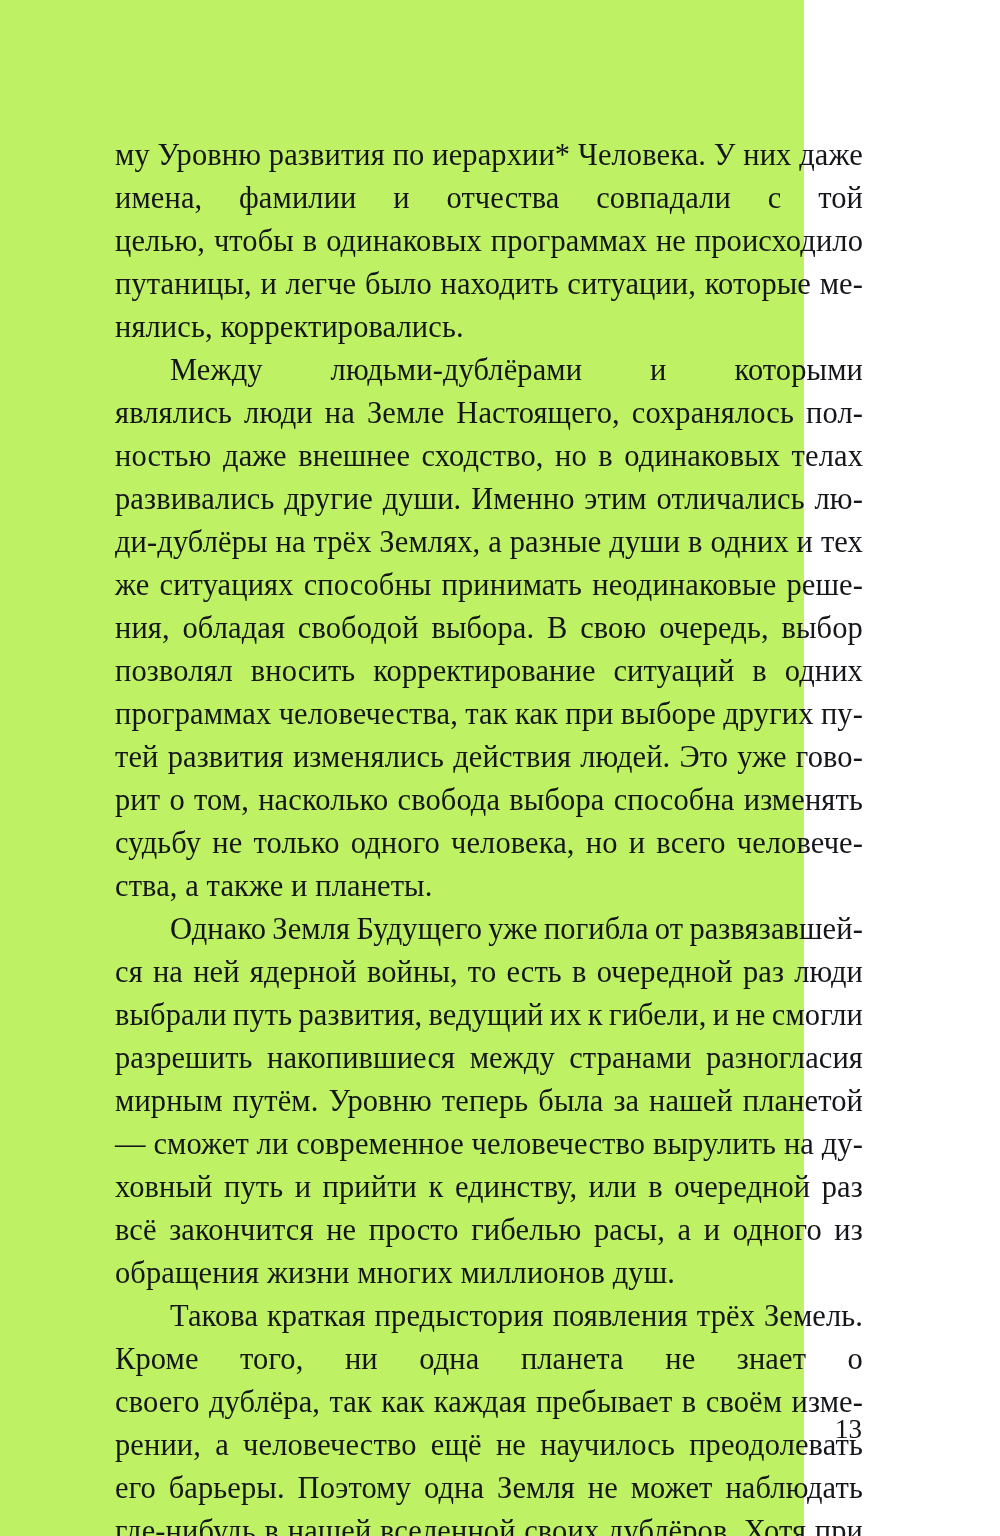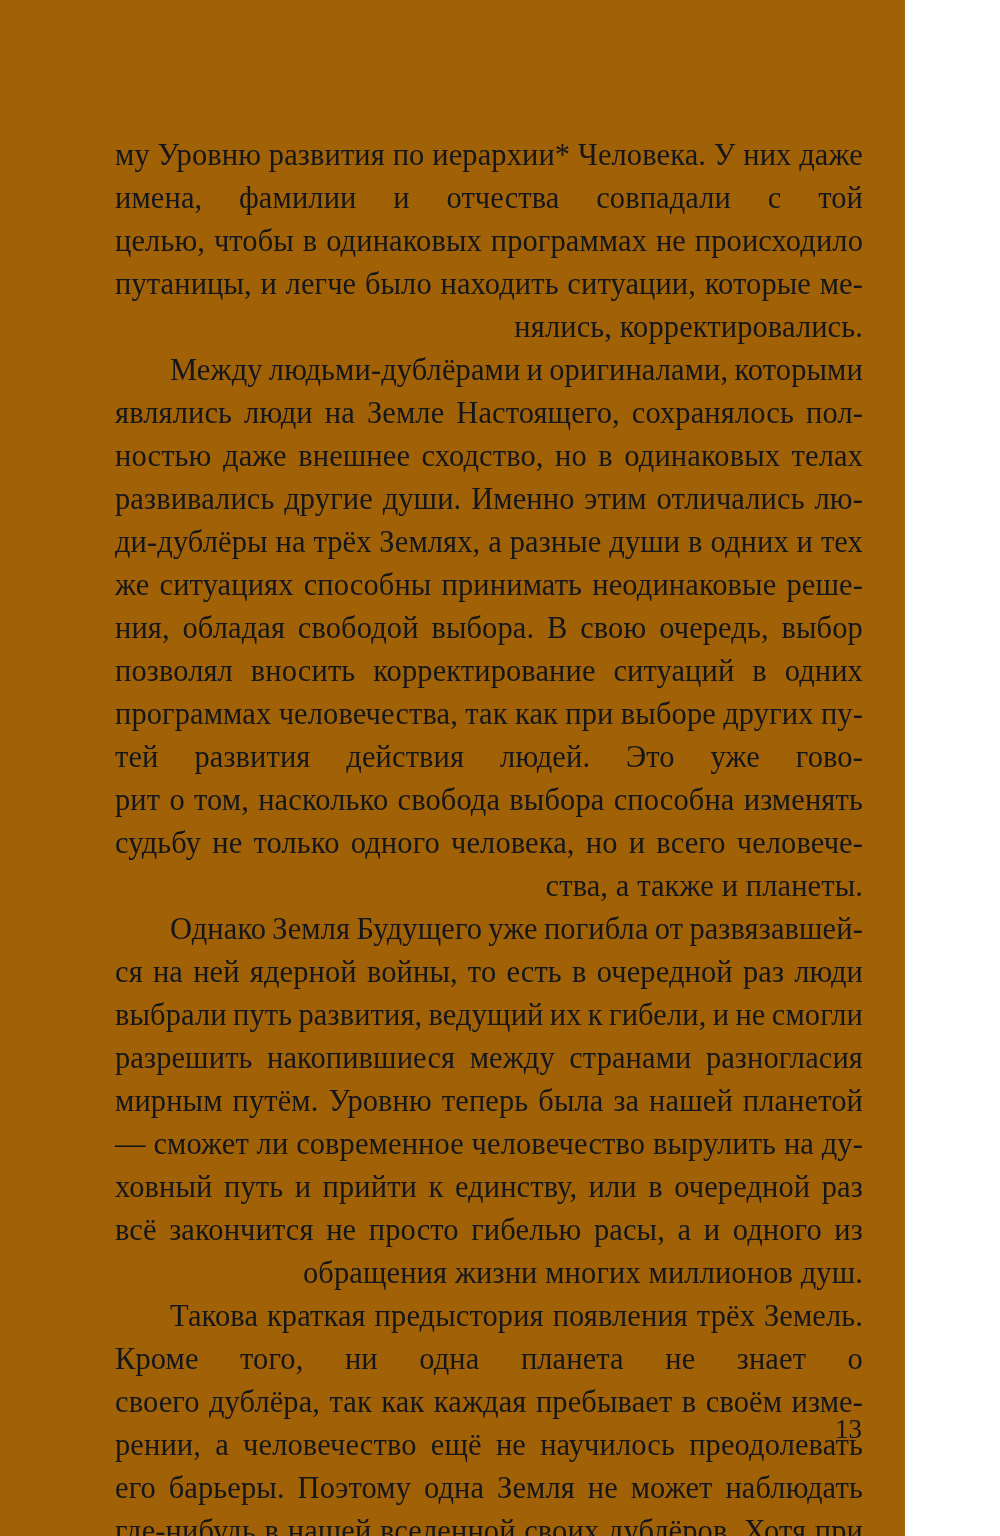--- a/index.html
+++ b/index.html
@@ -11,23 +11,23 @@
     width: 1000px;
     height: 1536px;
     background: #ffffff;
     font-family: "Liberation Serif", "DejaVu Serif", serif;
     color: #15161a;
     overflow: hidden;
   }
 
   .page {
     position: relative;
-    width: 905px;
+    width: 804px;
     height: 1536px;
-    background: #a16207;
+    background: #bef264;
   }
 
   .text-column {
     position: absolute;
     left: 115px;
     top: 134px;
     width: 748px;
   }
 
   .paragraph {
@@ -46,21 +46,21 @@
     white-space: pre;
   }
 
   
   .line.justify {
     justify-content: space-between;
   }
 
   
   .line.flush {
-    justify-content: flex-end;
+    justify-content: flex-start;
   }
 
   .line .word {
     white-space: pre;
   }
 
   
   .line.indent {
     text-indent: 0;
     padding-left: 55px;
@@ -85,30 +85,30 @@
 
   <div class="text-column">
       <div class="paragraph">
         <div class="line justify"><span class="word">му</span><span class="word">Уровню</span><span class="word">развития</span><span class="word">по</span><span class="word">иерархии*</span><span class="word">Человека.</span><span class="word">У</span><span class="word">них</span><span class="word">даже</span></div>
         <div class="line justify"><span class="word">имена,</span><span class="word">фамилии</span><span class="word">и</span><span class="word">отчества</span><span class="word">совпадали</span><span class="word">с</span><span class="word">той</span></div>
         <div class="line justify"><span class="word">целью,</span><span class="word">чтобы</span><span class="word">в</span><span class="word">одинаковых</span><span class="word">программах</span><span class="word">не</span><span class="word">происходило</span></div>
         <div class="line justify"><span class="word">путаницы,</span><span class="word">и</span><span class="word">легче</span><span class="word">было</span><span class="word">находить</span><span class="word">ситуации,</span><span class="word">которые</span><span class="word">ме-</span></div>
         <div class="line flush"><span class="word">нялись, корректировались.</span></div>
       </div>
       <div class="paragraph">
-        <div class="line justify indent"><span class="word">Между</span><span class="word">людьми-дублёрами</span><span class="word">и</span><span class="word">оригиналами,</span><span class="word">которыми</span></div>
+        <div class="line justify indent"><span class="word">Между</span><span class="word">людьми-дублёрами</span><span class="word">и</span><span class="word">которыми</span></div>
         <div class="line justify"><span class="word">являлись</span><span class="word">люди</span><span class="word">на</span><span class="word">Земле</span><span class="word">Настоящего,</span><span class="word">сохранялось</span><span class="word">пол-</span></div>
         <div class="line justify"><span class="word">ностью</span><span class="word">даже</span><span class="word">внешнее</span><span class="word">сходство,</span><span class="word">но</span><span class="word">в</span><span class="word">одинаковых</span><span class="word">телах</span></div>
         <div class="line justify"><span class="word">развивались</span><span class="word">другие</span><span class="word">души.</span><span class="word">Именно</span><span class="word">этим</span><span class="word">отличались</span><span class="word">лю-</span></div>
         <div class="line justify"><span class="word">ди-дублёры</span><span class="word">на</span><span class="word">трёх</span><span class="word">Землях,</span><span class="word">а</span><span class="word">разные</span><span class="word">души</span><span class="word">в</span><span class="word">одних</span><span class="word">и</span><span class="word">тех</span></div>
         <div class="line justify"><span class="word">же</span><span class="word">ситуациях</span><span class="word">способны</span><span class="word">принимать</span><span class="word">неодинаковые</span><span class="word">реше-</span></div>
         <div class="line justify"><span class="word">ния,</span><span class="word">обладая</span><span class="word">свободой</span><span class="word">выбора.</span><span class="word">В</span><span class="word">свою</span><span class="word">очередь,</span><span class="word">выбор</span></div>
         <div class="line justify"><span class="word">позволял</span><span class="word">вносить</span><span class="word">корректирование</span><span class="word">ситуаций</span><span class="word">в</span><span class="word">одних</span></div>
         <div class="line justify"><span class="word">программах</span><span class="word">человечества,</span><span class="word">так</span><span class="word">как</span><span class="word">при</span><span class="word">выборе</span><span class="word">других</span><span class="word">пу-</span></div>
-        <div class="line justify"><span class="word">тей</span><span class="word">развития</span><span class="word">действия</span><span class="word">людей.</span><span class="word">Это</span><span class="word">уже</span><span class="word">гово-</span></div>
+        <div class="line justify"><span class="word">тей</span><span class="word">развития</span><span class="word">изменялись</span><span class="word">действия</span><span class="word">людей.</span><span class="word">Это</span><span class="word">уже</span><span class="word">гово-</span></div>
         <div class="line justify"><span class="word">рит</span><span class="word">о</span><span class="word">том,</span><span class="word">насколько</span><span class="word">свобода</span><span class="word">выбора</span><span class="word">способна</span><span class="word">изменять</span></div>
         <div class="line justify"><span class="word">судьбу</span><span class="word">не</span><span class="word">только</span><span class="word">одного</span><span class="word">человека,</span><span class="word">но</span><span class="word">и</span><span class="word">всего</span><span class="word">человече-</span></div>
         <div class="line flush"><span class="word">ства, а также и планеты.</span></div>
       </div>
       <div class="paragraph">
         <div class="line justify indent"><span class="word">Однако</span><span class="word">Земля</span><span class="word">Будущего</span><span class="word">уже</span><span class="word">погибла</span><span class="word">от</span><span class="word">развязавшей-</span></div>
         <div class="line justify"><span class="word">ся</span><span class="word">на</span><span class="word">ней</span><span class="word">ядерной</span><span class="word">войны,</span><span class="word">то</span><span class="word">есть</span><span class="word">в</span><span class="word">очередной</span><span class="word">раз</span><span class="word">люди</span></div>
         <div class="line justify"><span class="word">выбрали</span><span class="word">путь</span><span class="word">развития,</span><span class="word">ведущий</span><span class="word">их</span><span class="word">к</span><span class="word">гибели,</span><span class="word">и</span><span class="word">не</span><span class="word">смогли</span></div>
         <div class="line justify"><span class="word">разрешить</span><span class="word">накопившиеся</span><span class="word">между</span><span class="word">странами</span><span class="word">разногласия</span></div>
         <div class="line justify"><span class="word">мирным</span><span class="word">путём.</span><span class="word">Уровню</span><span class="word">теперь</span><span class="word">была</span><span class="word">за</span><span class="word">нашей</span><span class="word">планетой</span></div>

